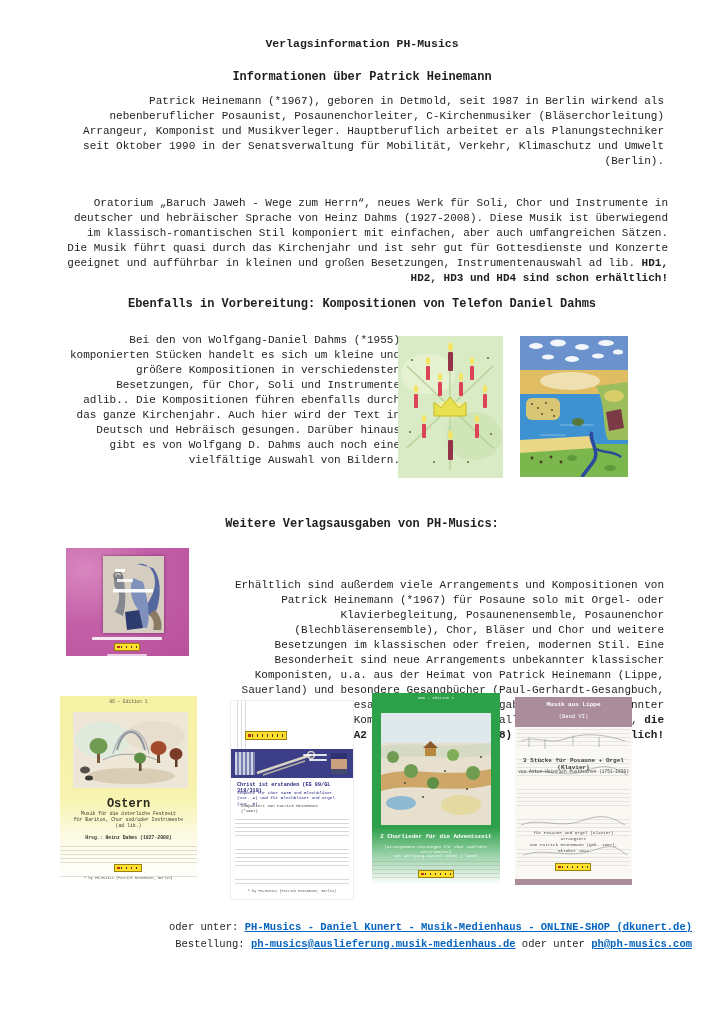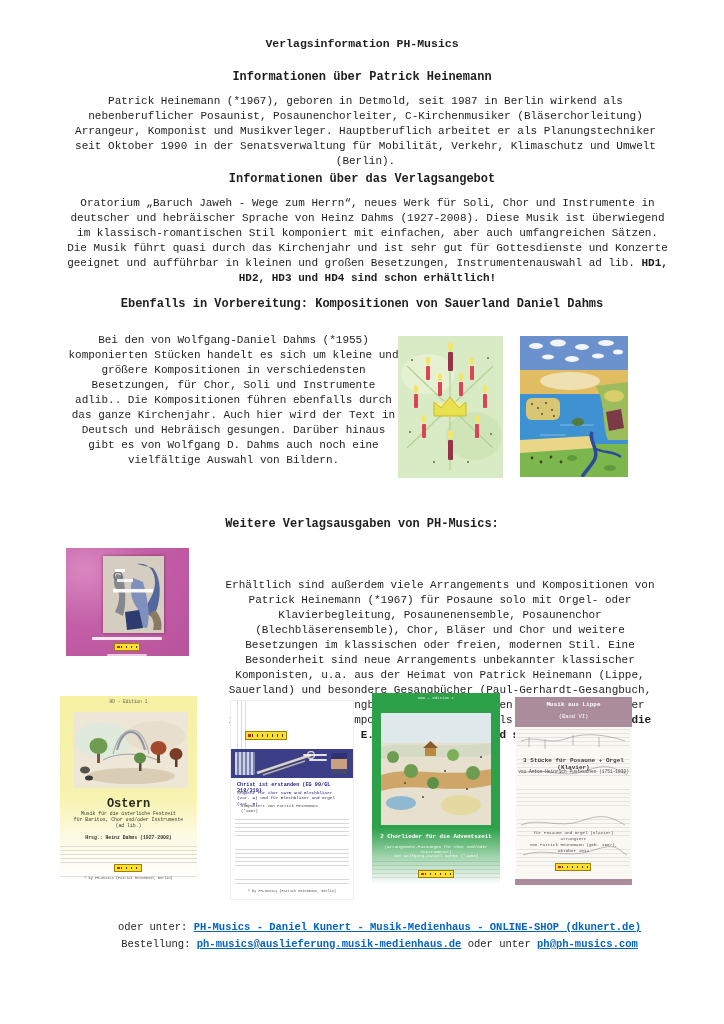--- a/index.html
+++ b/index.html
@@ -4,21 +4,21 @@
 <style>
   html,body { margin:0; padding:0; background:#ffffff; }
   .page {
     position:relative; width:724px; height:1024px; background:#ffffff;
     font-family:Liberation Mono, monospace; color:#1e1e1e; overflow:hidden;
     margin:0 auto;
   }
   .centered { position:absolute; left:0; width:724px; text-align:center; }
   .doc-title { font-size:11.5px; font-weight:bold; }
   .heading { font-size:12px; font-weight:bold; }
-  .para { position:absolute; font-size:11px; line-height:15px; text-align:center; }
+  .para { position:absolute; font-size:11px; line-height:15px; text-align:right; }
   .bold { font-weight:bold; }
   a.doclink { color:#0563c1; font-weight:bold; text-decoration:underline; cursor:pointer; }
   .footer-line { font-size:10.5px; line-height:16.5px; color:#262626; }
 
   
   .staff-h {
     background-image: repeating-linear-gradient(to bottom,
       rgba(80,80,90,0.22) 0 1px, transparent 1px 4px,
       rgba(80,80,90,0.22) 4px 5px, transparent 5px 8px,
       rgba(80,80,90,0.22) 8px 9px, transparent 9px 12px,
@@ -73,26 +73,25 @@
 <body>
 
 <div class="page">
 
   <div class="centered doc-title" style="top:37px">Verlagsinformation PH-Musics</div>
   <div class="centered heading" style="top:70px">Informationen über Patrick Heinemann</div>
   <div class="para" style="top:94px; left:67px; width:597px">
     <span>Patrick Heinemann (*1967), geboren in Detmold, seit 1987 in Berlin wirkend als nebenberuflicher Posaunist, Posaunenchorleiter, C-Kirchenmusiker (Bläserchorleitung) Arrangeur, Komponist und Musikverleger. Hauptberuflich arbeitet er als Planungstechniker seit Oktober 1990 in der Senatsverwaltung für Mobilität, Verkehr, Klimaschutz und Umwelt (Berlin).</span>
   </div>
 
-  <div class="centered heading" style="top:172px">Informationen über das Verlagsangebot</div>
   <div class="para" style="top:196px; left:67px; width:601px">
     <span>Oratorium „Baruch Jaweh - Wege zum Herrn“, neues Werk für Soli, Chor und Instrumente in deutscher und hebräischer Sprache von Heinz Dahms (1927-2008). Diese Musik ist überwiegend im klassisch-romantischen Stil komponiert mit einfachen, aber auch umfangreichen Sätzen. Die Musik führt quasi durch das Kirchenjahr und ist sehr gut für Gottesdienste und Konzerte geeignet und aufführbar in kleinen und großen Besetzungen, Instrumentenauswahl ad lib. </span><b>HD1, HD2, HD3 und HD4 sind schon erhältlich!</b>
   </div>
 
-  <div class="centered heading" style="top:297px">Ebenfalls in Vorbereitung: Kompositionen von Sauerland Daniel Dahms</div>
+  <div class="centered heading" style="top:297px">Ebenfalls in Vorbereitung: Kompositionen von Telefon Daniel Dahms</div>
   <div class="para" style="top:333px; left:67px; width:333px">
     <span>Bei den von Wolfgang-Daniel Dahms (*1955) komponierten Stücken handelt es sich um kleine und größere Kompositionen in verschiedensten Besetzungen, für Chor, Soli und Instrumente adlib.. Die Kompositionen führen ebenfalls durch das ganze Kirchenjahr. Auch hier wird der Text in Deutsch und Hebräisch gesungen. Darüber hinaus gibt es von Wolfgang D. Dahms auch noch eine vielfältige Auswahl von Bildern.</span>
   </div>
 
   <svg class="painting" style="left:398px; top:336px" width="105" height="142" viewBox="0 0 105 142">
     <rect width="105" height="142" fill="#d9ebc4"></rect>
     <ellipse cx="30" cy="38" rx="27" ry="20" fill="#e7f3d3" opacity="0.8"></ellipse>
     <ellipse cx="76" cy="100" rx="28" ry="24" fill="#cde4b4" opacity="0.8"></ellipse>
     <g stroke="#b2d195" stroke-width="1.2">
       <line x1="52" y1="71" x2="52" y2="8"></line>

